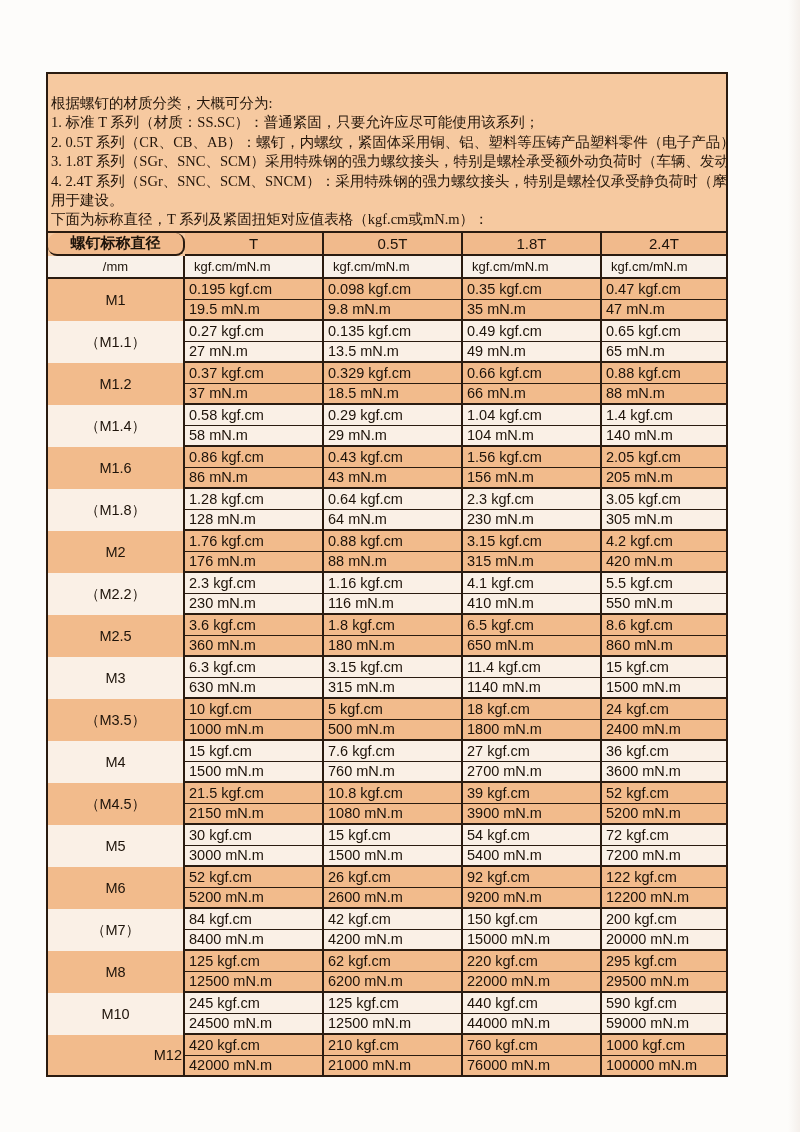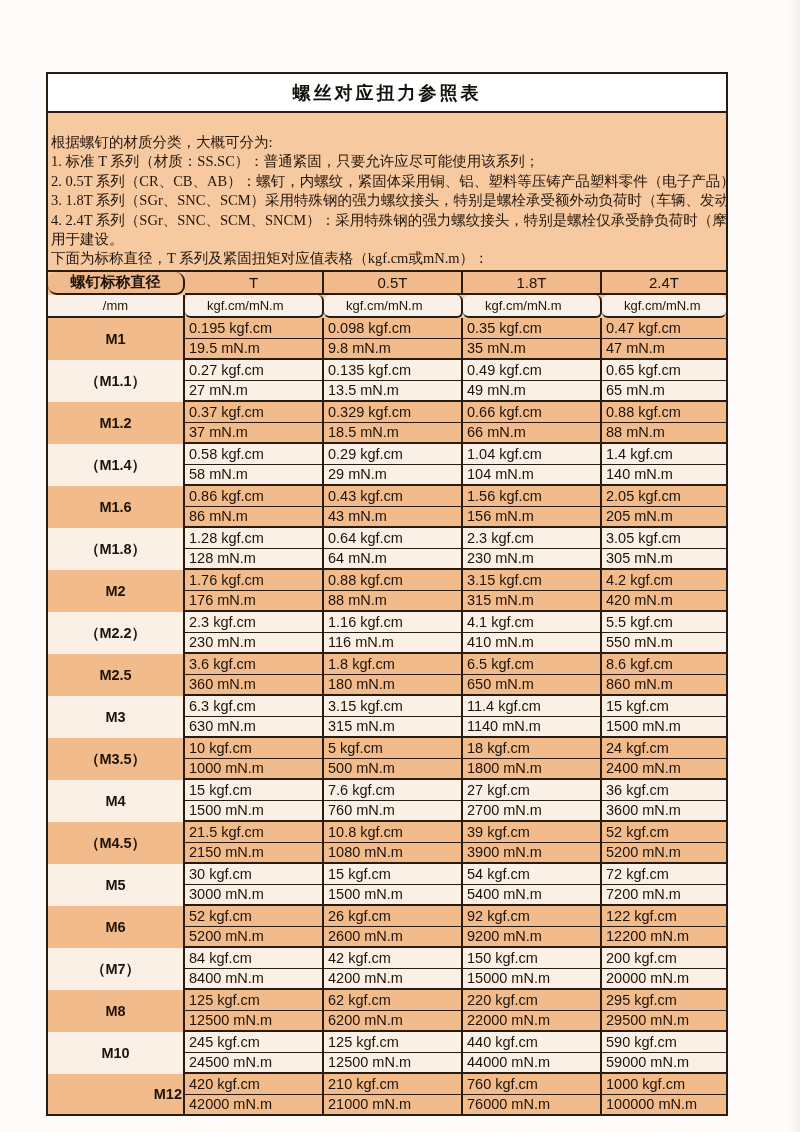--- a/index.html
+++ b/index.html
@@ -76,47 +76,43 @@
   }
   tr.h1 th.corner { font-weight:bold;border-radius:9px; }
   tr.h2 th {
     height:19px;
     background:#f9f1e9;
     border-bottom-width:2px;
     font-weight:normal;
     font-size:13px;
     text-align:center;
   }
-  tr.h2 th.unit { text-align:left; padding-left:22px;border-radius:6px; }
+  tr.h2 th.unit { text-align:left; padding-left:9px; }
   td.val {
     height:17.5px;
     font-size:14.5px;
     padding-left:4px;
   }
   td.label {
     text-align:center;
     font-size:14.5px;
     border-bottom-width:2px;
-    font-weight:bold;
   }
   tr.l1 td.val { border-bottom-width:1px; }
   tr.l2 td.val { border-bottom-width:2px; }
   tbody tr:last-child td.val { border-bottom-width:0; }
   tr.dark td  { background:#f2bb8c; }
   tr.light td { background:#faf0e6; }
 </style>
 </head>
 <body>
 
 <div class="page">
   <div class="doc">
 
-    <div class="title-box">
-      <span class="title-text">螺丝对应扭力参照表</span>
-    </div>
 
     <div class="intro">
         <div class="iline">根据螺钉的材质分类，大概可分为:</div>
         <div class="iline">1.  标准 T 系列（材质：SS.SC）：普通紧固，只要允许应尽可能使用该系列；</div>
         <div class="iline">2.  0.5T 系列（CR、CB、AB）：螺钉，内螺纹，紧固体采用铜、铝、塑料等压铸产品塑料零件（电子产品）；</div>
         <div class="iline">3.  1.8T 系列（SGr、SNC、SCM）采用特殊钢的强力螺纹接头，特别是螺栓承受额外动负荷时（车辆、发动机）；</div>
         <div class="iline">4.  2.4T 系列（SGr、SNC、SCM、SNCM）：采用特殊钢的强力螺纹接头，特别是螺栓仅承受静负荷时（摩擦结合）</div>
         <div class="iline">用于建设。</div>
         <div class="iline">下面为标称直径，T 系列及紧固扭矩对应值表格（kgf.cm或mN.m）：</div>
       </div>

